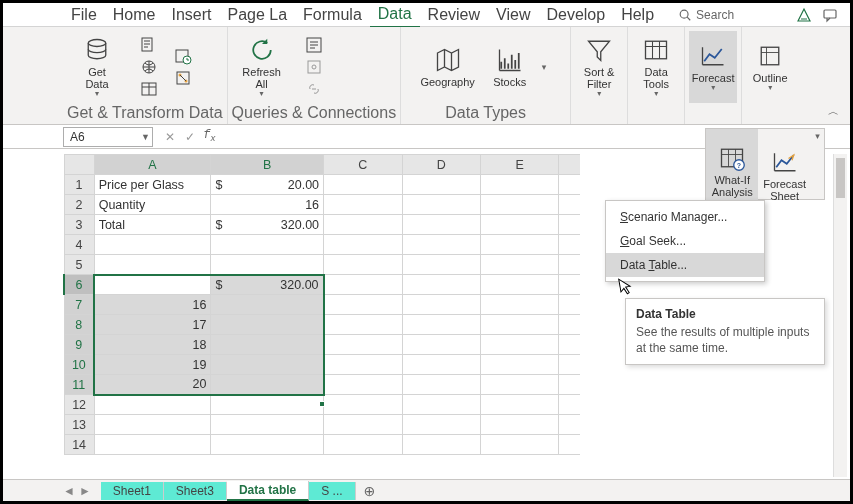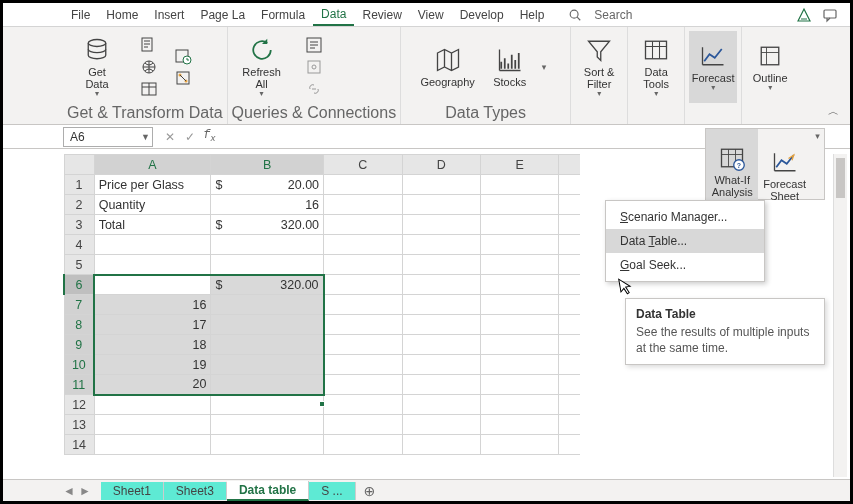--- a/index.html
+++ b/index.html
@@ -20,34 +20,33 @@
   .menubar {
     display: flex;
     align-items: center;
     height: 24px;
     padding-left: 60px;
     border-bottom: 1px solid #d4d4d4;
     background: #fff;
   }
   .menubar .tab {
     padding: 3px 8px;
-    font-size: 12px;
+    font-size: 16px;
     color: #444;
     cursor: default;
   }
   .menubar .tab.active {
     color: #217346;
     border-bottom: 2px solid #217346;
   }
   .menubar .search-group {
     display: flex;
     align-items: center;
     margin-left: 16px;
     color: #666;
-    gap: 8px;
   }
   .menubar .search-group .icon { width: 14px; height: 14px; }
   .menubar .right-icons {
     margin-left: auto;
     margin-right: 12px;
     display: flex;
     gap: 10px;
   }
 
   
@@ -720,25 +719,25 @@
     <span style="white-space:pre">Forecast
 Sheet</span>
   </div>
   <div class="close-col">▾</div>
 </div>
 
 <div class="whatif-menu">
   <div class="item">
     <span style="text-decoration:underline">S</span><span>cenario Manager...</span>
   </div>
+  <div class="item">
+    <span style="text-decoration:underline">G</span><span>oal Seek...</span>
+  </div>
   <div class="item hover">
     <span>Data </span><span style="text-decoration:underline">T</span><span>able...</span>
-  </div>
-  <div class="item">
-    <span style="text-decoration:underline">G</span><span>oal Seek...</span>
   </div>
 </div>
 
 <div class="cursor-img">
   <svg width="14" height="18" viewBox="0 0 14 18">
       <path d="M1 1 L1 14 L4.5 11 L7 17 L9 16 L6.5 10 L11 10 Z" fill="#fff" stroke="#000" stroke-width="1"></path>
     </svg>
 </div>
 
 <div class="tooltip">

